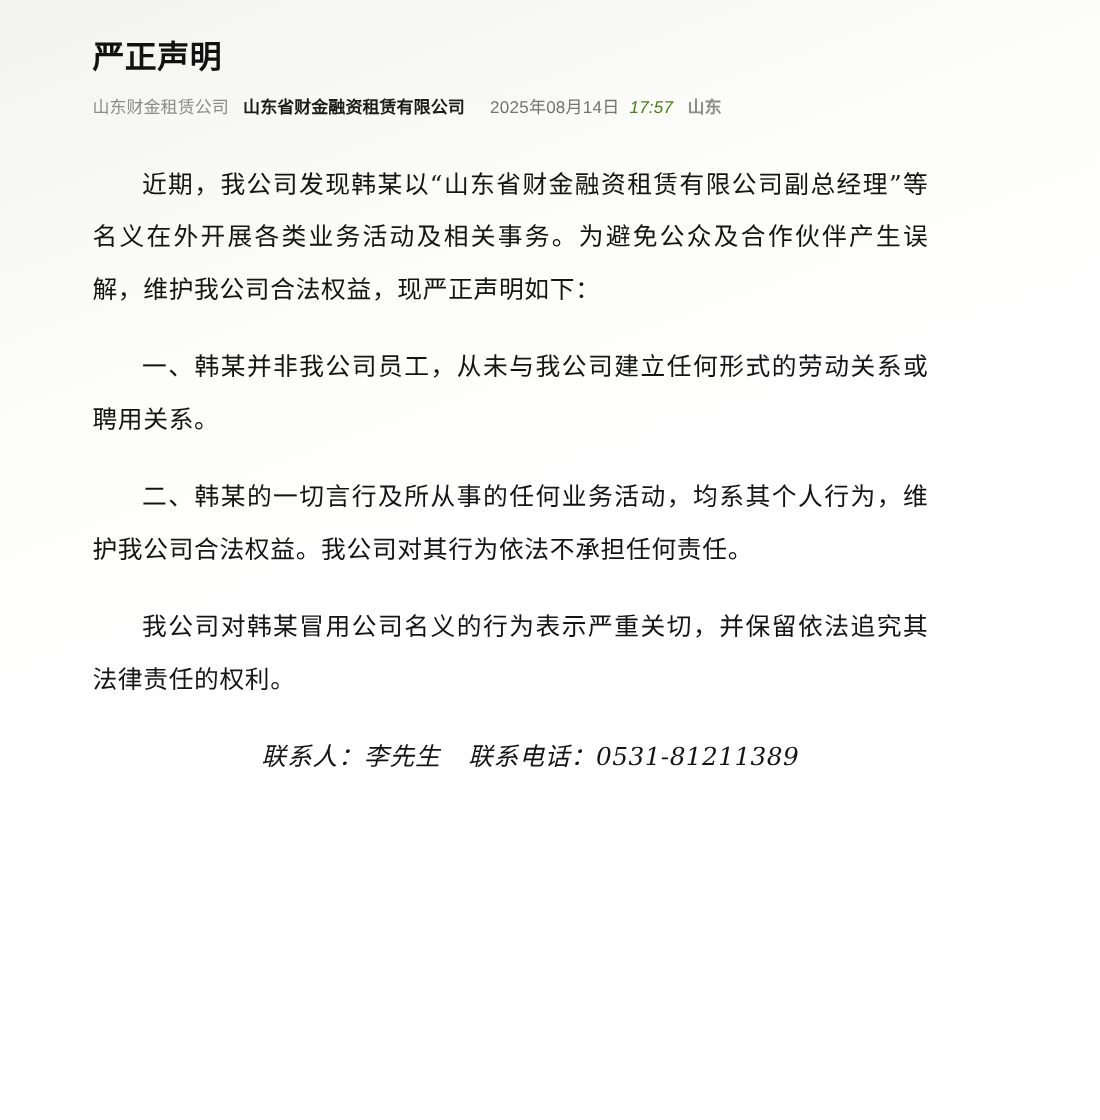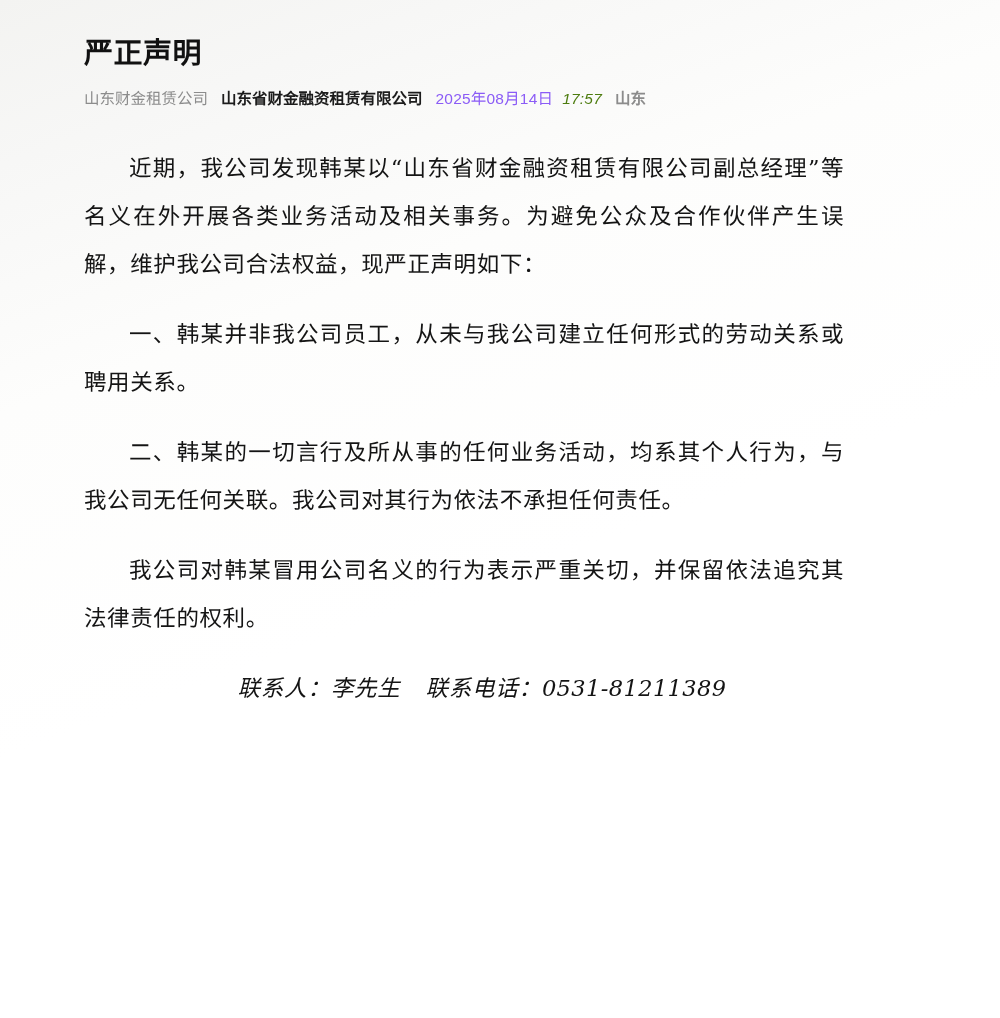--- a/index.html
+++ b/index.html
@@ -46,22 +46,22 @@
   }
   .meta-source {
     color: #8c8c8c;
   }
   .meta-org {
     color: #1c1c1c;
     font-weight: 700;
     margin-left: 13px;
   }
   .meta-date {
-    color: #8b5cf6;
-    margin-left: 13px;
+    color: #737373;
+    margin-left: 23px;
     letter-spacing: 0.2px;
   }
   .meta-time {
     color: #4d7c0f;
     margin-left: 9px;
     letter-spacing: 0.2px;
     font-style: italic;
   }
   .meta-region {
     color: #8c8c8c;
@@ -114,21 +114,21 @@
   <div class="meta-line">
     <span class="meta-source">山东财金租赁公司</span><span class="meta-org">山东省财金融资租赁有限公司</span><span class="meta-date">2025年08月14日</span><span class="meta-time">17:57</span><span class="meta-region">山东</span>
   </div>
 
   <section class="body-copy">
 
     <p class="para">近期，我公司发现韩某以“山东省财金融资租赁有限公司副总经理”等名义在外开展各类业务活动及相关事务。为避免公众及合作伙伴产生误解，维护我公司合法权益，现严正声明如下：</p>
 
     <p class="para">一、韩某并非我公司员工，从未与我公司建立任何形式的劳动关系或聘用关系。</p>
 
-    <p class="para">二、韩某的一切言行及所从事的任何业务活动，均系其个人行为，与我公司无任何关联。我公司对其行为依法不承担任何责任。</p>
+    <p class="para">二、韩某的一切言行及所从事的任何业务活动，均系其个人行为，维护我公司合法权益。我公司对其行为依法不承担任何责任。</p>
 
 
     <p class="para">我公司对韩某冒用公司名义的行为表示严重关切，并保留依法追究其法律责任的权利。</p>
 
 
     <p class="para contact"><span>联系人：</span><span>李先生</span><span class="spacer"></span><span>联系电话：</span><span class="mono-val">0531-81211389</span></p>
 
     <p class="para contact"></p>
 
   </section>

